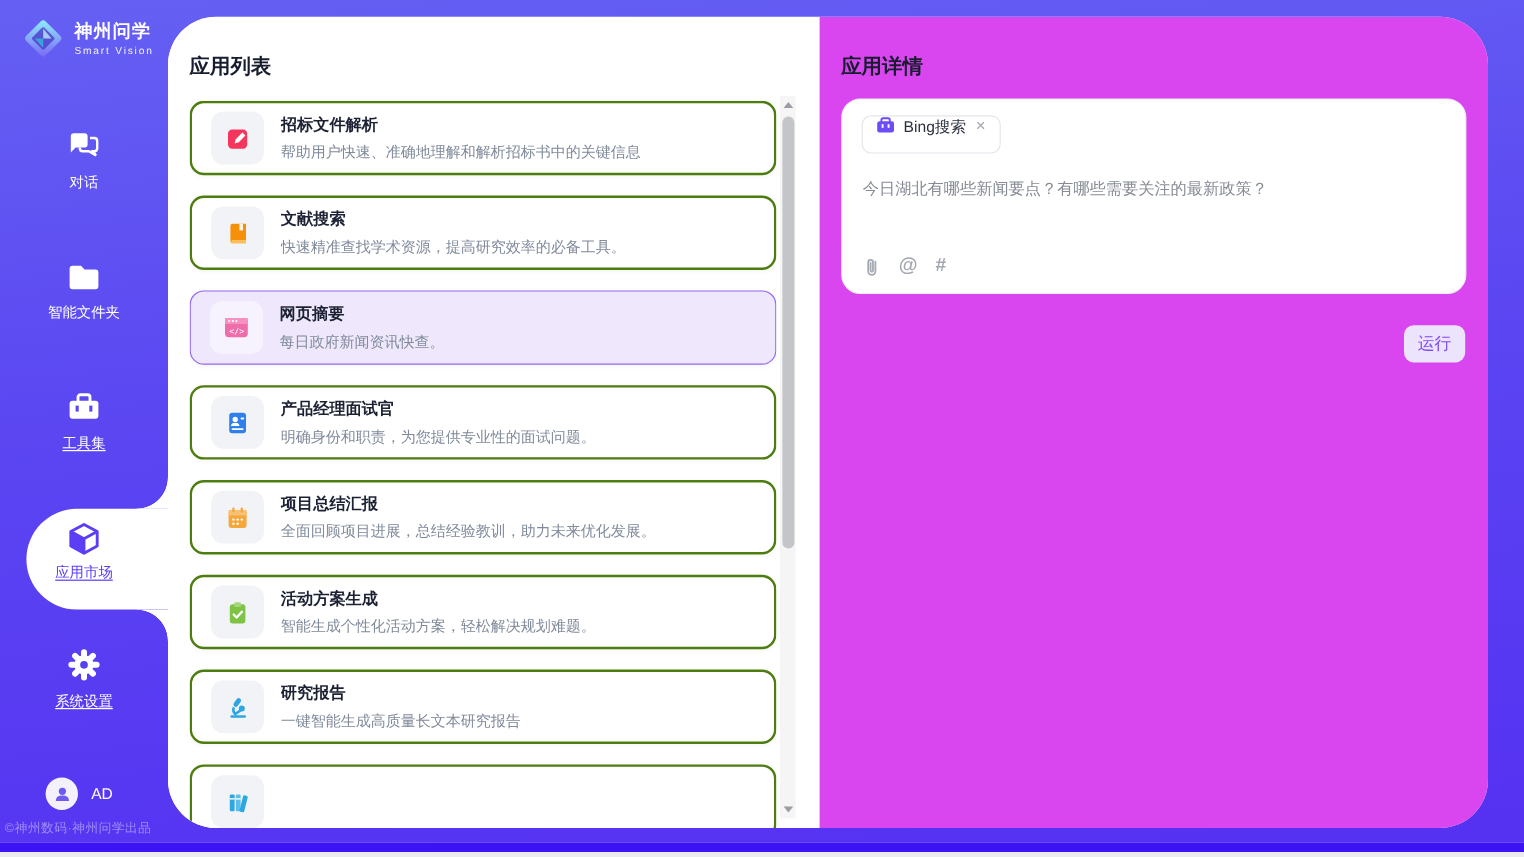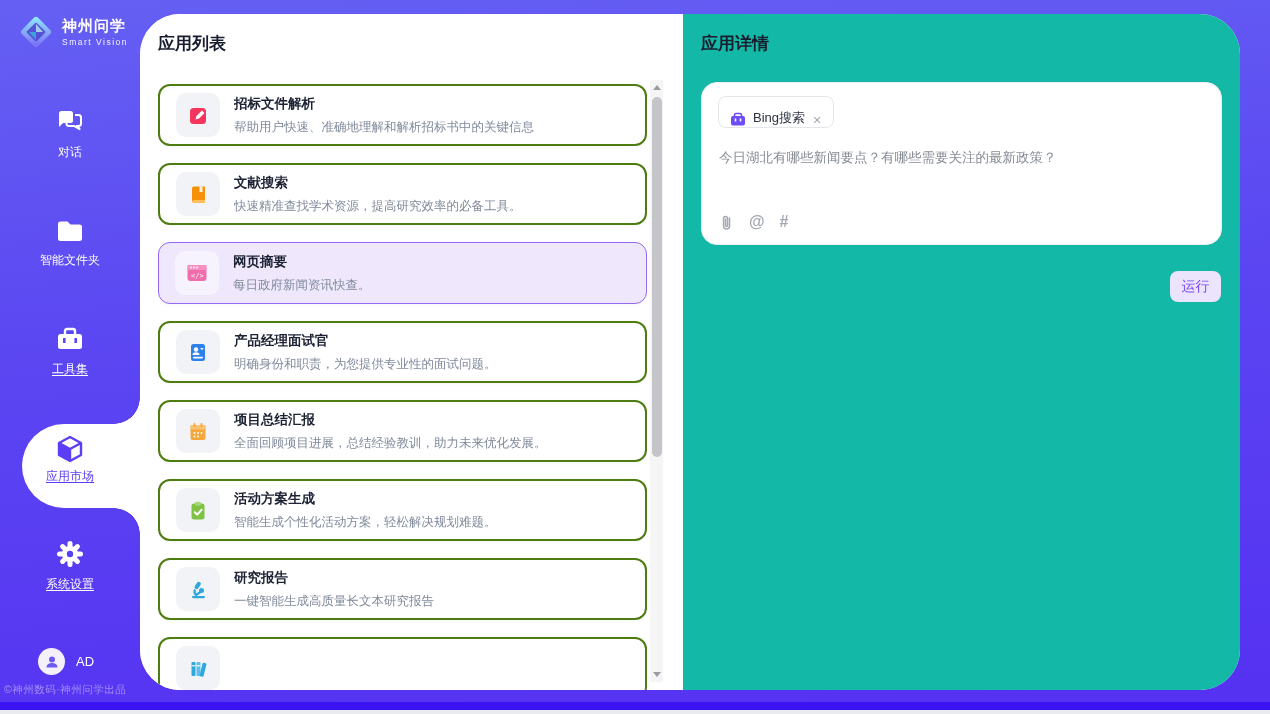--- a/index.html
+++ b/index.html
@@ -36,21 +36,21 @@
   .user-name { font-size:13px; color:#fff; }
   .side-footer { position:absolute; left:4px; top:683px; width:136px; font-size:10.5px;
     color:rgba(255,255,255,.42); letter-spacing:.5px; white-space:nowrap; }
 
   
   .content { position:absolute; left:140px; top:14px; width:1100px; height:676px;
     border-radius:40px; background:#f6f7f9; overflow:hidden; display:flex; }
 
   
   .list-panel { position:relative; width:543px; height:100%; background:#ffffff; flex:none; }
-  .panel-title { position:absolute; top:18px; left:18px; font-size:17px; font-weight:bold; color:#171c2e; }
+  .panel-title { position:absolute; top:30px; left:18px; font-size:17px; font-weight:bold; color:#171c2e; }
   .cards { position:absolute; top:70px; left:18px; width:489px; bottom:0; overflow:hidden; }
   .card { position:relative; height:62px; margin-bottom:17px; background:#fff;
     border:2px solid #4d7c0f; border-radius:12px; box-shadow:0 1px 4px rgba(30,35,60,.04);
     display:flex; align-items:center; padding:0 14px 0 16px; cursor:pointer; }
   .card.selected { background:#efe8fd; border:1.5px solid #9268f4; }
   .card .app-icon { width:44px; height:44px; border-radius:10px; background:#f2f3f7; flex:none;
     display:flex; align-items:center; justify-content:center; }
   .card.selected .app-icon { background:#f7f3fe; }
   .card .ctext { margin-left:14px; overflow:hidden; }
   .card .cname { font-size:13.5px; font-weight:bold; color:#1c2233; margin-bottom:6px; }
@@ -58,24 +58,24 @@
 
   
   .vscroll { position:absolute; top:66px; right:20px; width:13px; height:602px; background:#f5f5f6; }
   .vscroll .arr { position:absolute; left:0; width:13px; height:15px; display:flex; align-items:center; justify-content:center; cursor:pointer; }
   .vscroll .arr.up { top:0; } .vscroll .arr.down { bottom:0; }
   .tri-up { width:0; height:0; border-left:4px solid transparent; border-right:4px solid transparent; border-bottom:5px solid #9a9da3; }
   .tri-down { width:0; height:0; border-left:4px solid transparent; border-right:4px solid transparent; border-top:5px solid #9a9da3; }
   .vthumb { position:absolute; left:1.5px; top:17px; width:10px; height:360px; background:#c3c5c9; border-radius:5px; cursor:pointer; }
 
   
-  .detail-panel { position:relative; flex:1; height:100%; background:#14b8a6; }
+  .detail-panel { position:relative; flex:1; height:100%; background:#d946ef; }
   .prompt-card { position:absolute; top:68px; left:18px; right:18px; height:163px;
     background:#fff; border:1px solid #eceef2; border-radius:16px; }
-  .tool-chip { position:absolute; top:13px; left:16px; height:32px; display:inline-flex; align-items:flex-end;
+  .tool-chip { position:absolute; top:13px; left:16px; height:32px; display:inline-flex; align-items:flex-start;
     gap:7px; padding:0 11px; background:#fff; border:1px solid #e4e6eb; border-radius:8px; cursor:pointer; }
   .tool-chip .chip-label { font-size:13px; color:#2c3140; }
   .chip-close { font-size:14px; color:#a0a5ae; line-height:1; cursor:pointer; padding:0 1px; }
   .query-text { position:absolute; top:66px; left:17px; right:17px; font-size:13.5px; color:#868b94; cursor:text; }
   .input-tools { position:absolute; left:17px; bottom:13px; display:flex; align-items:center; gap:15px; }
   .itool { color:#a3a8b1; font-size:16px; cursor:pointer; display:flex; align-items:center; }
   .itool.txt { font-size:16px; font-weight:bold; letter-spacing:0; }
   .run-btn { position:absolute; top:257px; right:19px; width:51px; height:31px; background:#ece3fd;
     color:#7b49f6; font-size:14px; border:none; border-radius:8px; cursor:pointer;
     font-family:inherit; display:flex; align-items:center; justify-content:center; }

